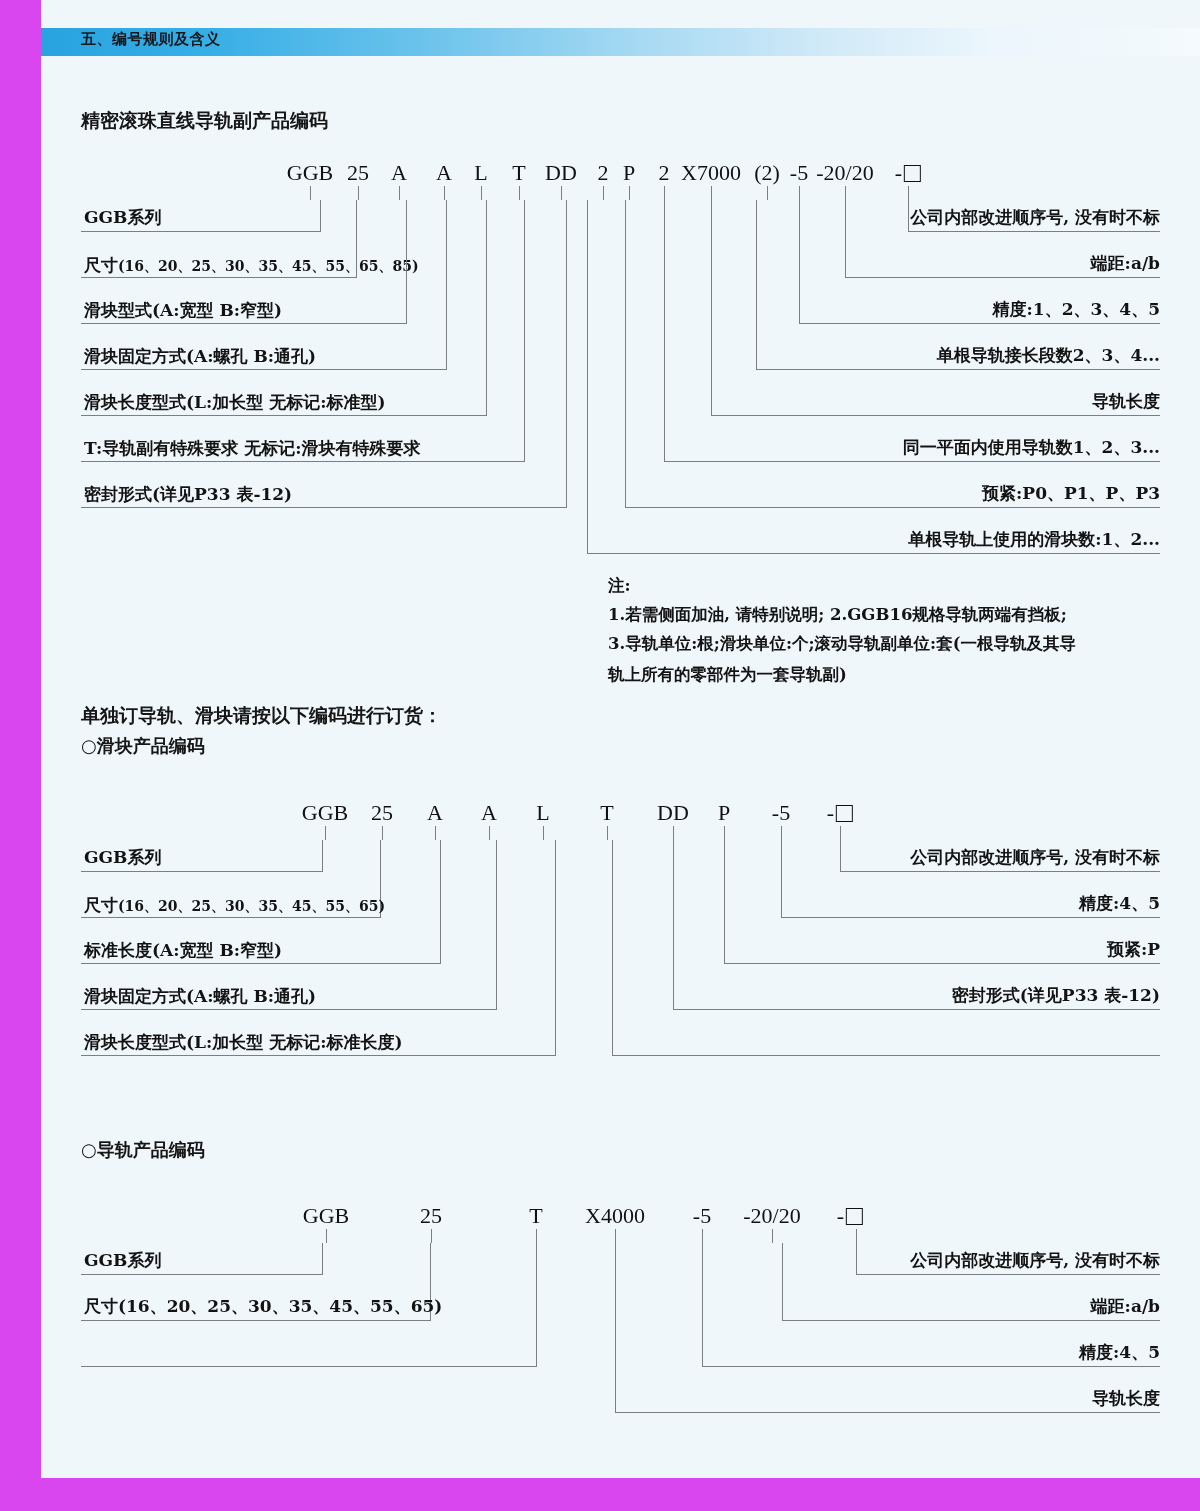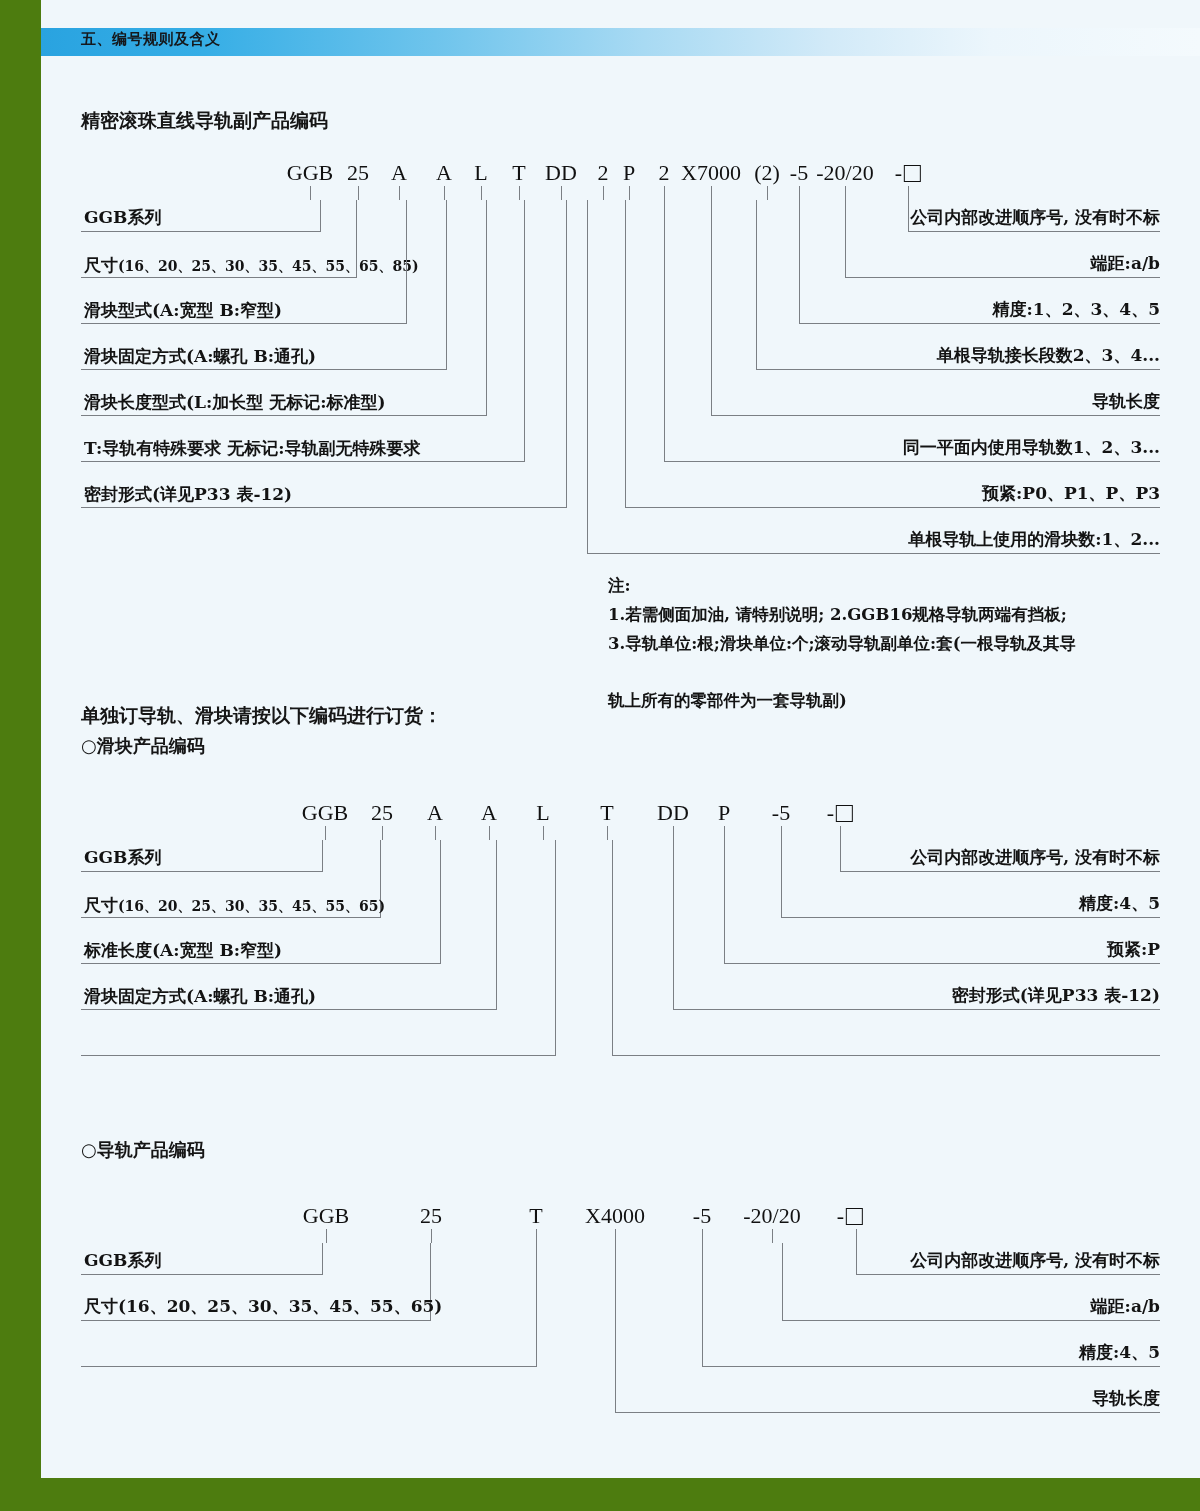--- a/index.html
+++ b/index.html
@@ -1,17 +1,17 @@
 <!DOCTYPE html>
 <html><head>
 <meta charset="utf-8">
 <style>
   html,body{margin:0;padding:0;background:#ffffff;}
   body{font-family:"Liberation Serif","DejaVu Serif",serif;}
-  .page{position:relative;width:1200px;height:1511px;background:#4d7c0f;overflow:hidden;}
+  .page{position:relative;width:1200px;height:1511px;background:#d946ef;overflow:hidden;}
   .paper{position:absolute;left:41px;top:0;width:1159px;height:1478px;background:#f0f7fb;}
 
   
   .hdr{position:absolute;left:41px;top:28px;width:1159px;height:28px;
        background:linear-gradient(to right,#29a3e0 0%,#36aee6 14%,#6ec4ec 34%,#a8daf3 52%,#d2eaf8 68%,#ecf6fc 82%,#f4fafd 100%);}
   .hdr-txt{position:absolute;left:81px;top:30px;font-family:"DejaVu Sans","Liberation Sans",sans-serif;
            font-weight:bold;font-size:15px;color:#15181c;letter-spacing:.5px;}
 
   
   .sec-title{position:absolute;font-family:"DejaVu Serif","Liberation Serif",serif;font-weight:bold;
@@ -104,21 +104,21 @@
   <div class="vline" style="left:446px;top:200px;height:169px;"></div>
   <div class="hline" style="left:81px;top:369px;width:366px;"></div>
   <div class="lbl l" style="left:84px;top:345px;">滑块固定方式(A:螺孔  B:通孔)</div>
 
   <div class="vline" style="left:486px;top:200px;height:215px;"></div>
   <div class="hline" style="left:81px;top:415px;width:406px;"></div>
   <div class="lbl l" style="left:84px;top:391px;text-align:center;">滑块长度型式(L:加长型  无标记:标准型)</div>
 
   <div class="vline" style="left:524px;top:200px;height:261px;"></div>
   <div class="hline" style="left:81px;top:461px;width:444px;"></div>
-  <div class="lbl l" style="left:84px;top:437px;">T:导轨有特殊要求  无标记:导轨副无特殊要求</div>
+  <div class="lbl l" style="left:84px;top:437px;">T:导轨副有特殊要求  无标记:滑块有特殊要求</div>
 
   <div class="vline" style="left:566px;top:200px;height:307px;"></div>
   <div class="hline" style="left:81px;top:507px;width:486px;"></div>
   <div class="lbl l" style="left:84px;top:483px;">密封形式(详见P33 表-12)</div>
 
   <div class="vline" style="left:908px;top:200px;height:31px;"></div>
   <div class="hline" style="left:908px;top:231px;width:252px;"></div>
   <div class="lbl r" style="left:1160px;top:206px;">公司内部改进顺序号, 没有时不标</div>
 
   <div class="vline" style="left:845px;top:200px;height:77px;"></div>
@@ -145,21 +145,21 @@
   <div class="hline" style="left:625px;top:507px;width:535px;"></div>
   <div class="lbl r" style="left:1160px;top:482px;">预紧:P0、P1、P、P3</div>
 
   <div class="vline" style="left:587px;top:200px;height:353px;"></div>
   <div class="hline" style="left:587px;top:553px;width:573px;"></div>
   <div class="lbl r" style="left:1160px;top:528px;">单根导轨上使用的滑块数:1、2...</div>
 
   <div class="note" style="left:608px;top:573px;">注:</div>
   <div class="note" style="left:608px;top:602px;">1.若需侧面加油, 请特别说明;   2.GGB16规格导轨两端有挡板;</div>
   <div class="note" style="left:608px;top:631px;">3.导轨单位:根;滑块单位:个;滚动导轨副单位:套(一根导轨及其导</div>
-  <div class="note" style="left:608px;top:688px;">轨上所有的零部件为一套导轨副)</div>
+  <div class="note" style="left:608px;top:662px;">轨上所有的零部件为一套导轨副)</div>
 
   <div class="sec-title" style="left:81px;top:703px;">单独订导轨、滑块请按以下编码进行订货：</div>
   <div class="sub-title" style="left:81px;top:734px;">○滑块产品编码</div>
 
   <div class="tok" style="left:325px;top:800px;">GGB</div>
   <div class="tok" style="left:382px;top:800px;">25</div>
   <div class="tok" style="left:435px;top:800px;">A</div>
   <div class="tok" style="left:489px;top:800px;">A</div>
   <div class="tok" style="left:543px;top:800px;">L</div>
   <div class="tok" style="left:607px;top:800px;">T</div>
@@ -193,20 +193,21 @@
   <div class="vline" style="left:440px;top:840px;height:123px;"></div>
   <div class="hline" style="left:81px;top:963px;width:360px;"></div>
   <div class="lbl l" style="left:84px;top:939px;">标准长度(A:宽型  B:窄型)</div>
 
   <div class="vline" style="left:496px;top:840px;height:169px;"></div>
   <div class="hline" style="left:81px;top:1009px;width:416px;"></div>
   <div class="lbl l" style="left:84px;top:985px;">滑块固定方式(A:螺孔  B:通孔)</div>
 
   <div class="vline" style="left:555px;top:840px;height:215px;"></div>
   <div class="hline" style="left:81px;top:1055px;width:475px;"></div>
+  <div class="lbl l" style="left:84px;top:1031px;">滑块长度型式(L:加长型  无标记:标准长度)</div>
 
   <div class="vline" style="left:840px;top:840px;height:31px;"></div>
   <div class="hline" style="left:840px;top:871px;width:320px;"></div>
   <div class="lbl r" style="left:1160px;top:846px;">公司内部改进顺序号, 没有时不标</div>
 
   <div class="vline" style="left:781px;top:840px;height:77px;"></div>
   <div class="hline" style="left:781px;top:917px;width:379px;"></div>
   <div class="lbl r" style="left:1160px;top:892px;">精度:4、5</div>
 
   <div class="vline" style="left:724px;top:840px;height:123px;"></div>

